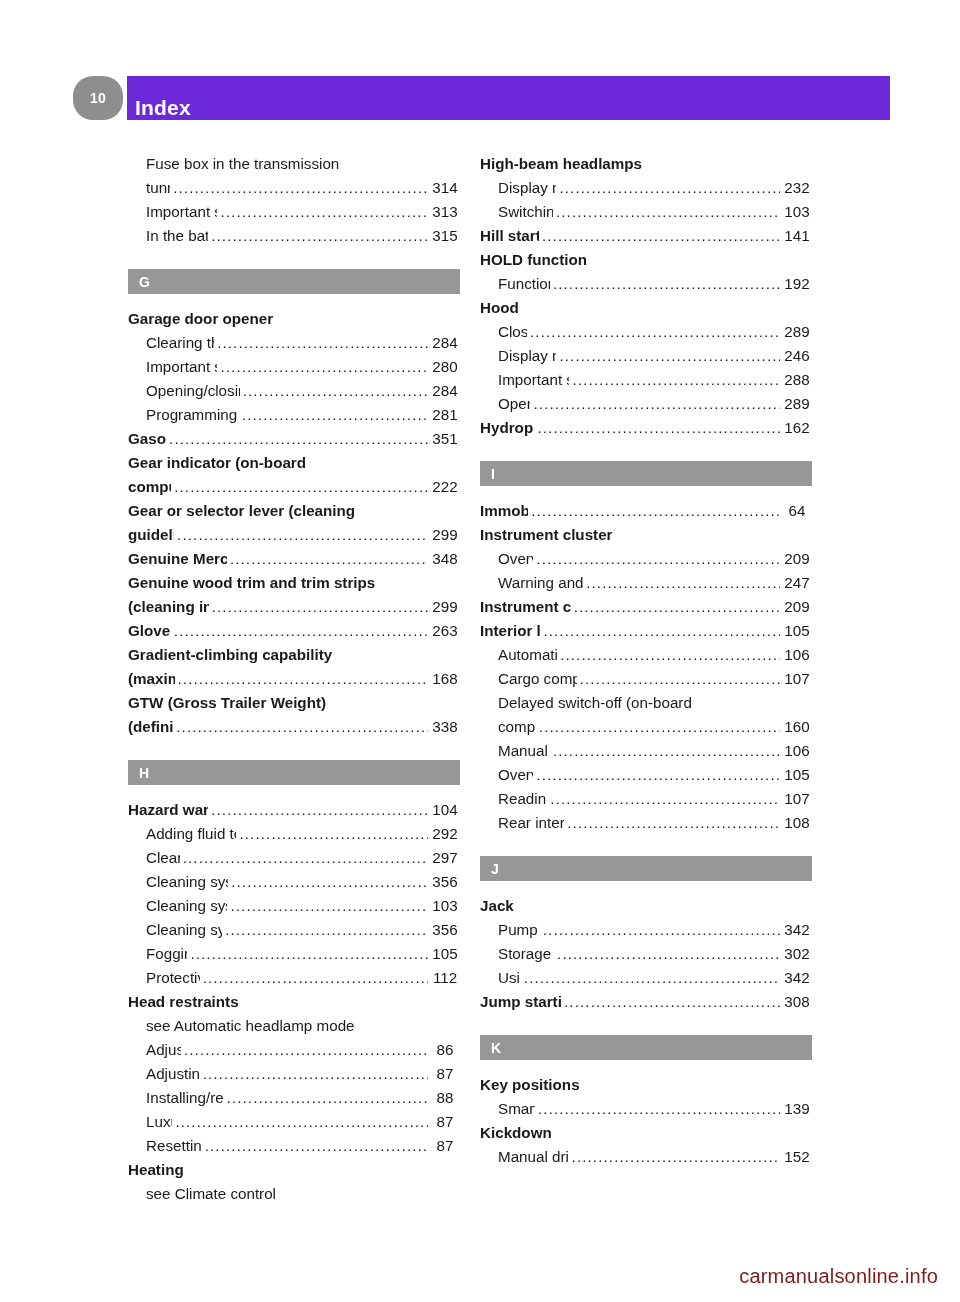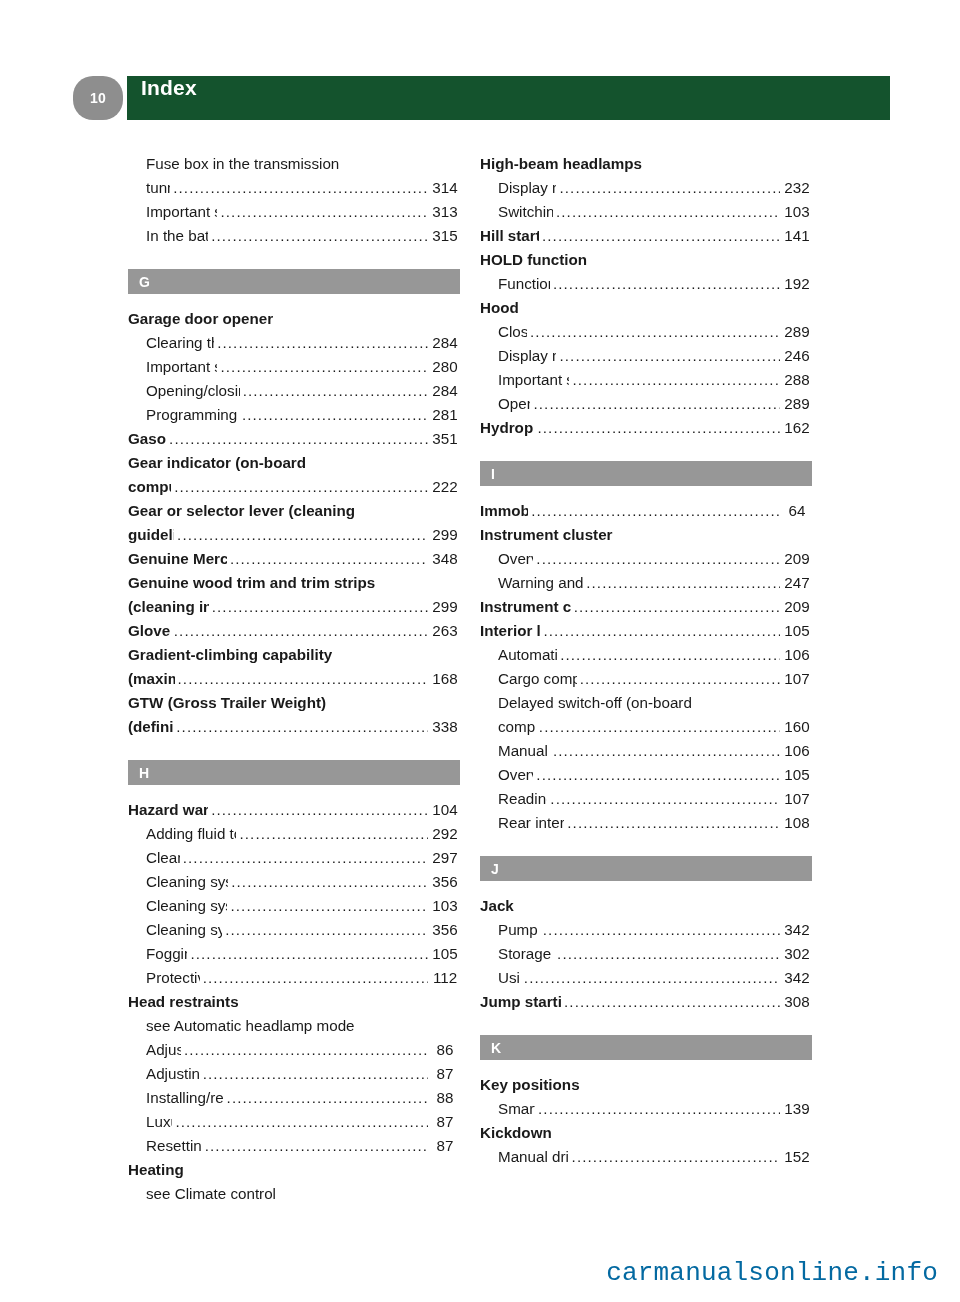--- a/index.html
+++ b/index.html
@@ -37,24 +37,24 @@
     font-weight: 700;
     letter-spacing: 0.3px;
     border-radius: 20px;
   }
   .header-gap {
     width: 4px;
     background: #ffffff;
   }
   .header-title-block {
     flex: 1 1 auto;
-    background: #14532d;
-    display: flex;
-    align-items: flex-start;
-    padding-left: 14px;
+    background: #6d28d9;
+    display: flex;
+    align-items: flex-end;
+    padding-left: 8px;
     color: #ffffff;
     font-size: 21px;
     font-weight: 700;
     letter-spacing: 0.2px;
   }
 
   
   .columns {
     position: absolute;
     left: 0;
@@ -123,24 +123,24 @@
     white-space: nowrap;
   }
   .entry-plain.sub { padding-left: 18px; }
   .entry-plain.bold { font-weight: 700; }
 
   
   .watermark {
     position: absolute;
     right: 22px;
     bottom: 14px;
-    font-size: 26px;
-    color: #0369a1;
+    font-size: 20px;
+    color: #7f1d1d;
     letter-spacing: 0.2px;
-    font-family: Liberation Mono, monospace;
+    font-family: Liberation Sans, sans-serif;
   }
 </style>
 </head>
 <body>
 
 <div class="page-header">
   <div class="page-number-block">
     <span>10</span>
   </div>
   <div class="header-gap"></div>

